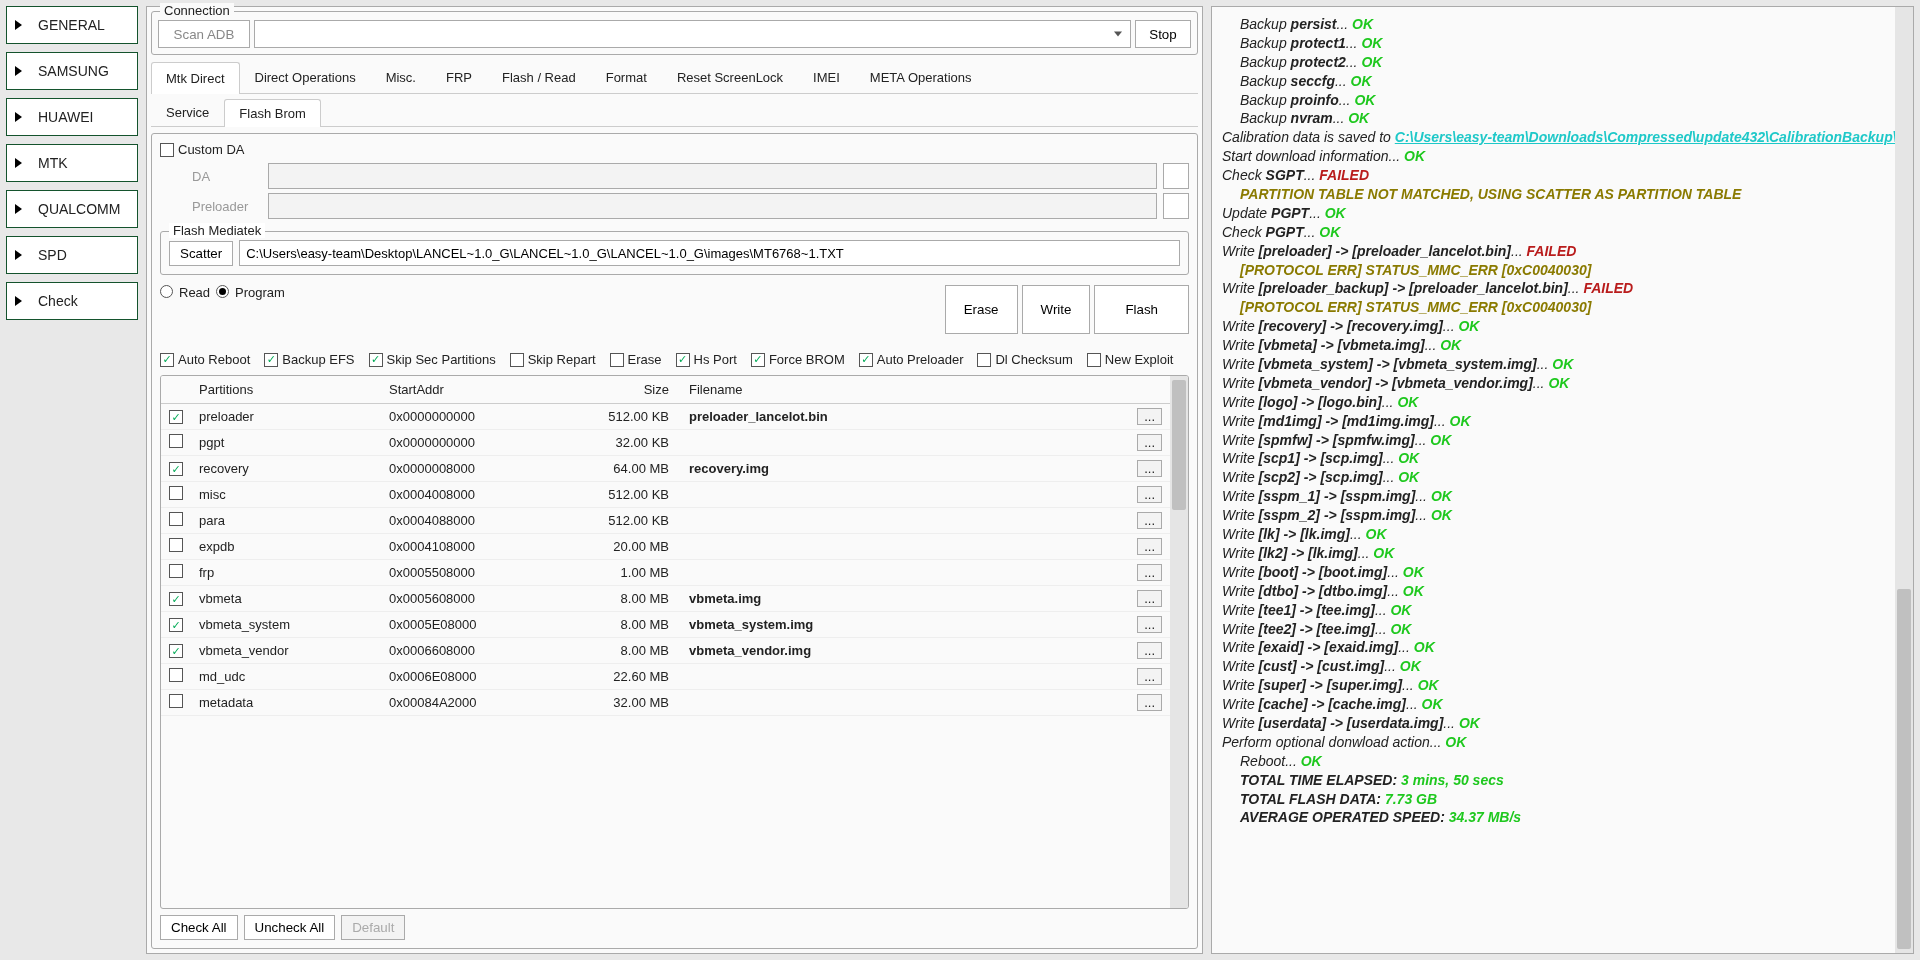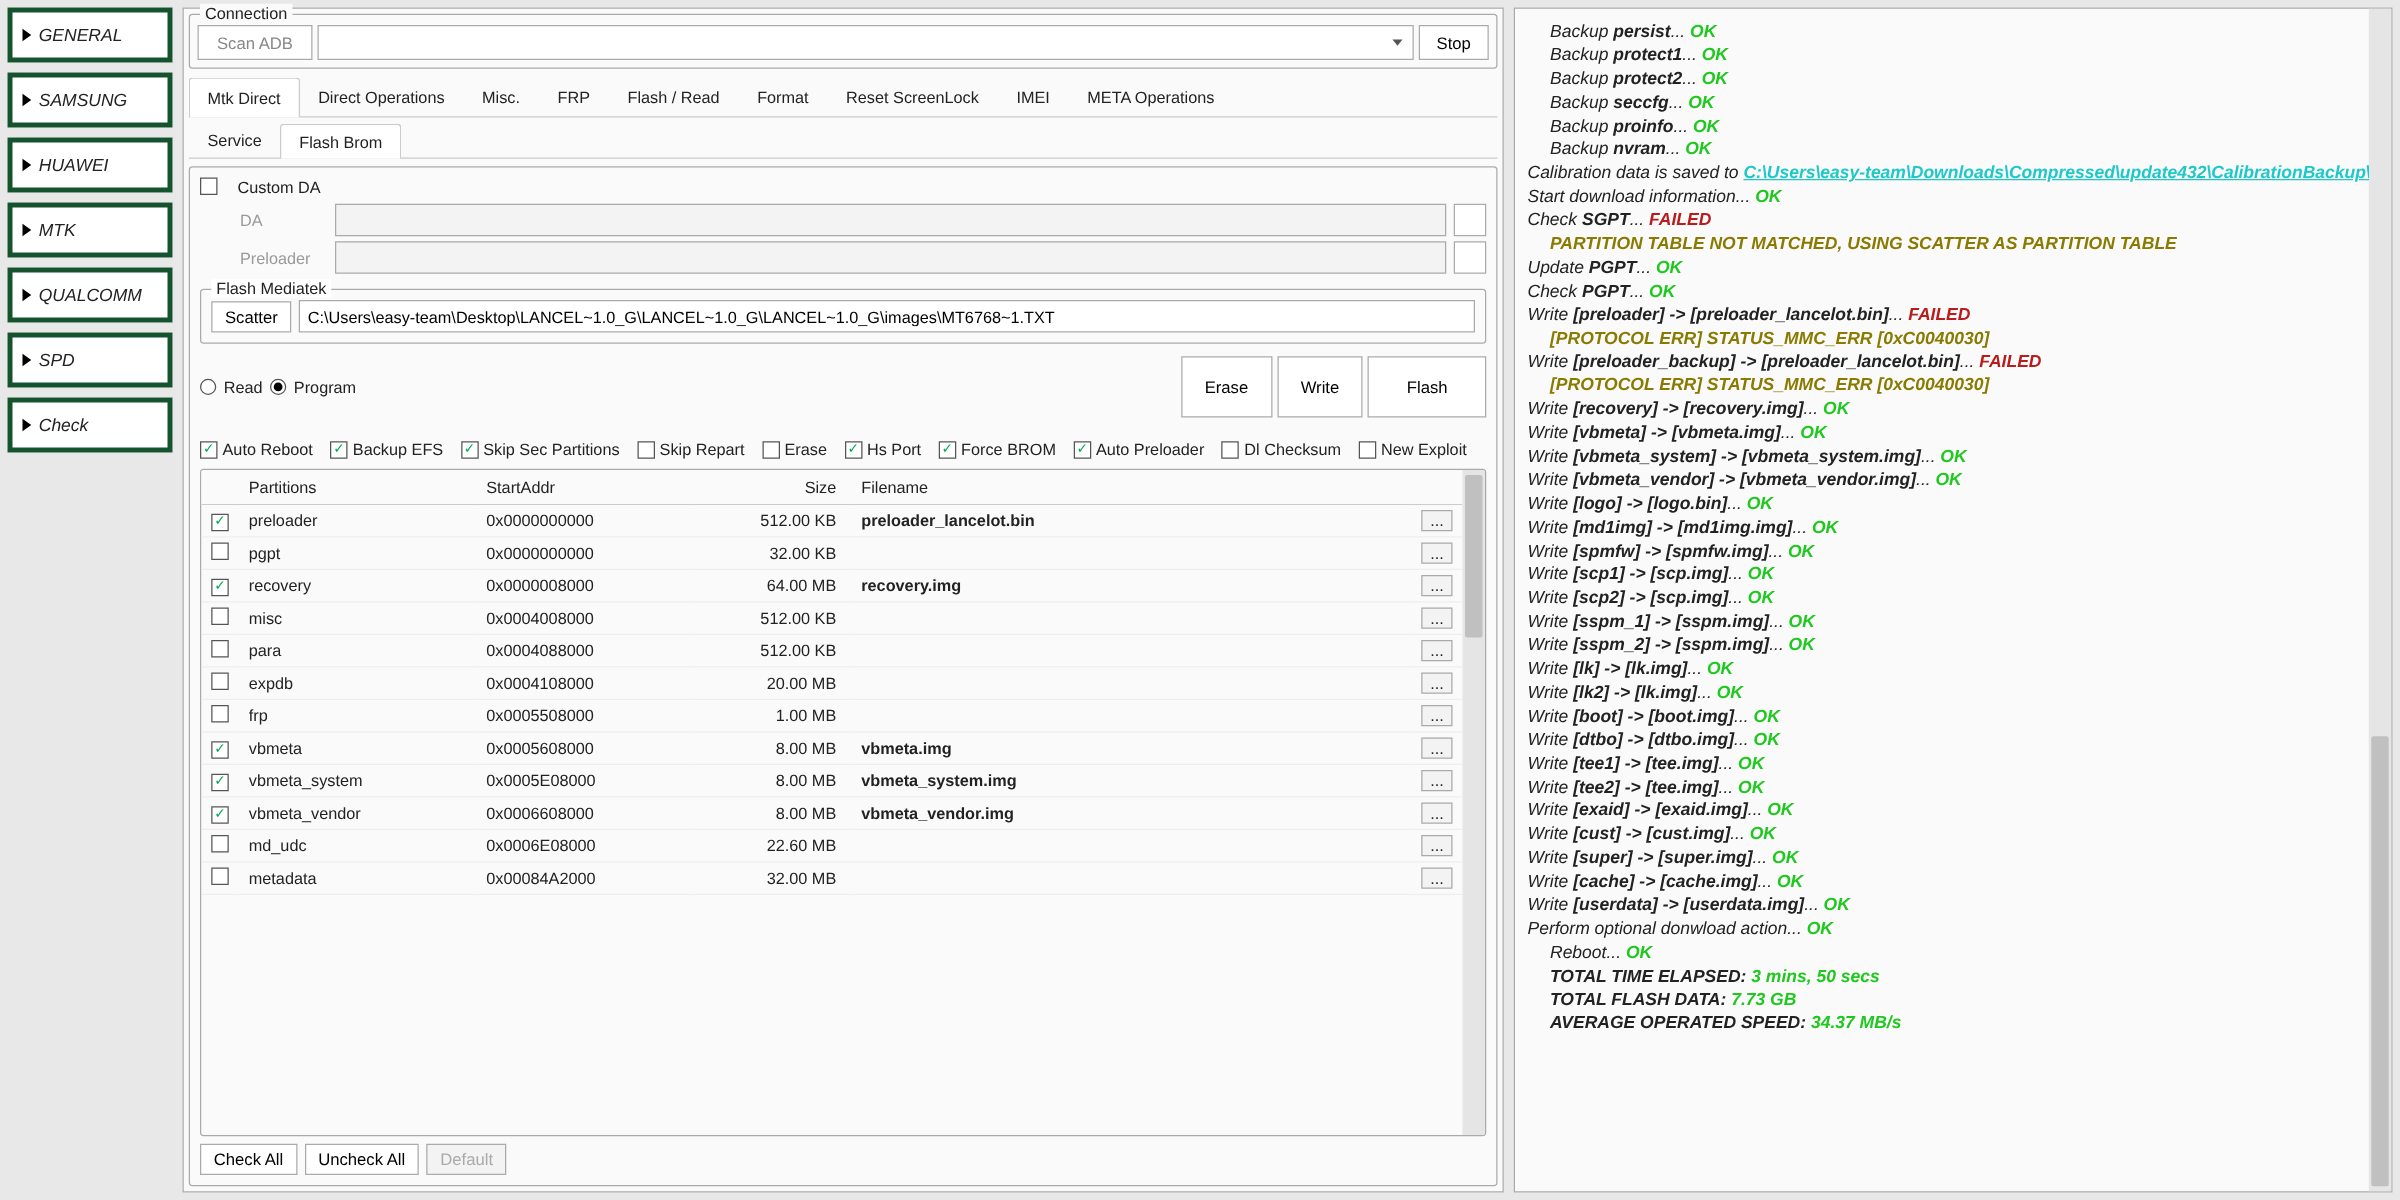--- a/index.html
+++ b/index.html
@@ -1,19 +1,19 @@
 <!DOCTYPE html>
 <html><head>
 <meta charset="utf-8">
 <style>
 * { box-sizing: border-box; margin: 0; padding: 0; }
 body { font-family: 'Segoe UI', Tahoma, sans-serif; font-size: 13px; background: #e8e8e8; color: #222; width: 1920px; height: 960px; overflow: hidden; }
 .app { display: flex; gap: 8px; padding: 6px; height: 100%; }
 .sidebar { width: 132px; display: flex; flex-direction: column; gap: 8px; }
-.sidebar-btn { border: 4px solid #14532d; background: #fff; padding: 10px 8px; text-align: left; cursor: pointer; display: flex; align-items: center; gap: 6px; font-size: 14px; font-style: italic; }
+.sidebar-btn { border: 1px solid #14532d; background: #fff; padding: 10px 8px; text-align: left; cursor: pointer; display: flex; align-items: center; gap: 16px; font-size: 14px; }
 .sidebar-btn.active { background: #fff; }
 .sidebar-btn .tri { width: 0; height: 0; border-top: 5px solid transparent; border-bottom: 5px solid transparent; border-left: 7px solid #000; display: inline-block; }
 .center { flex: 1; border: 1px solid #aaa; background: #fafafa; display: flex; flex-direction: column; padding: 4px; }
 .conn-box { border: 1px solid #aaa; border-radius: 3px; padding: 4px 6px 6px 6px; margin-bottom: 6px; position: relative; }
 .conn-box > .legend { position: absolute; top: -9px; left: 8px; background: #fafafa; padding: 0 4px; font-size: 13px; }
 .conn-row { display: flex; gap: 4px; margin-top: 4px; align-items: stretch; }
 .conn-row button, .conn-row .combo, .conn-row .auto { border: 1px solid #aaa; background: #fff; }
 .small-btn { width: 92px; padding: 4px 6px; color: #888; background: #f3f3f3; border: 1px solid #ccc; cursor: pointer; }
 .combo { flex: 1; height: 28px; position: relative; }
 .combo::after { content: ''; position: absolute; right: 8px; top: 50%; transform: translateY(-50%); width: 0; height: 0; border-left: 4px solid transparent; border-right: 4px solid transparent; border-top: 5px solid #555; }
@@ -21,33 +21,33 @@
 .auto-wrap { display: flex; align-items: center; gap: 2px; }
 .auto-lbl { border: 1px solid #aaa; background: #fff; padding: 4px 6px; }
 .auto-check { border: 1px solid #aaa; background: #fff; width: 20px; display: flex; align-items: center; justify-content: center; }
 .tabs { display: flex; border-bottom: 1px solid #ccc; }
 .tab { padding: 8px 14px; border: 1px solid transparent; border-bottom: none; cursor: pointer; color: #222; }
 .tab.active { border-color: #ccc; background: #fff; border-radius: 3px 3px 0 0; position: relative; top: 1px; }
 .subtabs { display: flex; border-bottom: 1px solid #ccc; margin-top: 4px; }
 .subtab { padding: 6px 14px; border: 1px solid transparent; border-bottom: none; cursor: pointer; }
 .subtab.active { border-color: #ccc; background: #fff; border-radius: 3px 3px 0 0; position: relative; top: 1px; }
 .tab-body { border: 1px solid #aaa; border-radius: 3px; padding: 8px; margin-top: 6px; flex: 1; display: flex; flex-direction: column; min-height: 0; }
-.custom-row { display: flex; align-items: flex-start; gap: 16px; margin-bottom: 6px; }
+.custom-row { display: flex; align-items: flex-end; gap: 4px; margin-bottom: 6px; }
 .check { width: 14px; height: 14px; border: 1px solid #555; display: inline-flex; align-items: center; justify-content: center; background: #fff; }
 .check.on::after { content: '✓'; font-size: 11px; color: #0a5; line-height: 1; }
 .field-row { display: flex; align-items: center; gap: 6px; margin-bottom: 4px; margin-left: 32px; }
 .field-row .lbl { width: 70px; color: #999; }
 .field-row .input { flex: 1; height: 26px; border: 1px solid #aaa; background: #f3f3f3; }
 .field-row .dots { width: 26px; height: 26px; border: 1px solid #aaa; background: #fff; }
 .flash-med { border: 1px solid #aaa; border-radius: 3px; padding: 8px; margin-top: 8px; position: relative; }
 .flash-med .legend { position: absolute; top: -9px; left: 8px; background: #fff; padding: 0 4px; font-size: 13px; }
 .scatter-row { display: flex; gap: 6px; align-items: flex-end; }
 .scatter-btn { border: 1px solid #aaa; background: #fff; padding: 4px 10px; cursor: pointer; }
 .scatter-input { flex: 1; height: 26px; border: 1px solid #aaa; background: #fff; padding: 2px 6px; font-size: 13px; }
-.radio-row { display: flex; align-items: center; gap: 6px; margin: 10px 0; }
+.radio-row { display: flex; align-items: flex-start; gap: 6px; margin: 10px 0; }
 .radio { width: 13px; height: 13px; border: 1px solid #555; border-radius: 50%; display: inline-flex; align-items: center; justify-content: center; background: #fff; }
 .radio.on::after { content: ''; width: 7px; height: 7px; border-radius: 50%; background: #000; }
 .action-btns { margin-left: auto; display: flex; gap: 4px; }
 .action-btns button { border: 1px solid #aaa; background: #fff; padding: 5px 18px; cursor: pointer; }
 .action-btns .flash-btn { padding: 16px 30px; }
 .opts { display: flex; flex-wrap: wrap; gap: 6px 14px; margin: 8px 0; }
 .opt { display: flex; align-items: center; gap: 4px; }
 .table-wrap { flex: 1; border: 1px solid #aaa; border-radius: 3px; overflow: hidden; display: flex; min-height: 0; }
 .table-scroll { flex: 1; overflow-y: auto; }
 table { width: 100%; border-collapse: collapse; }

